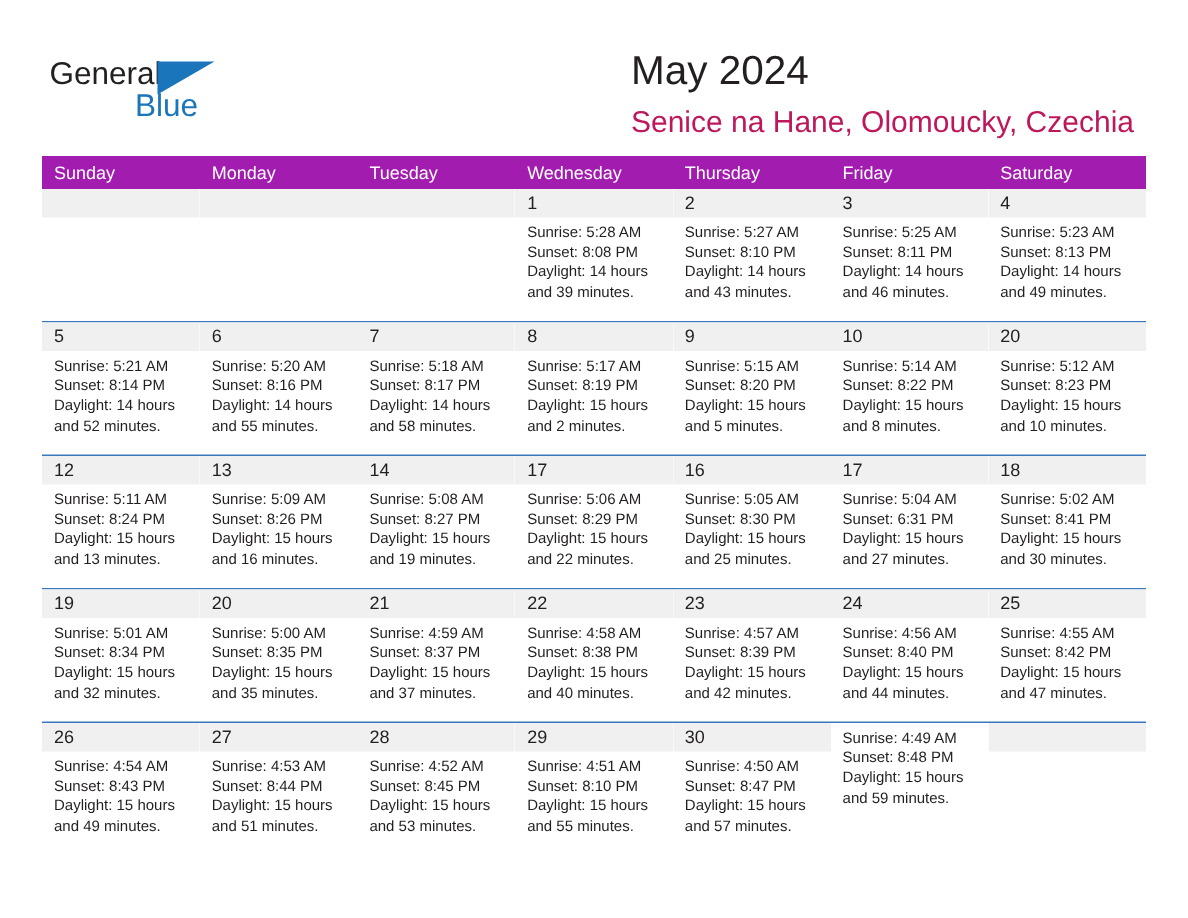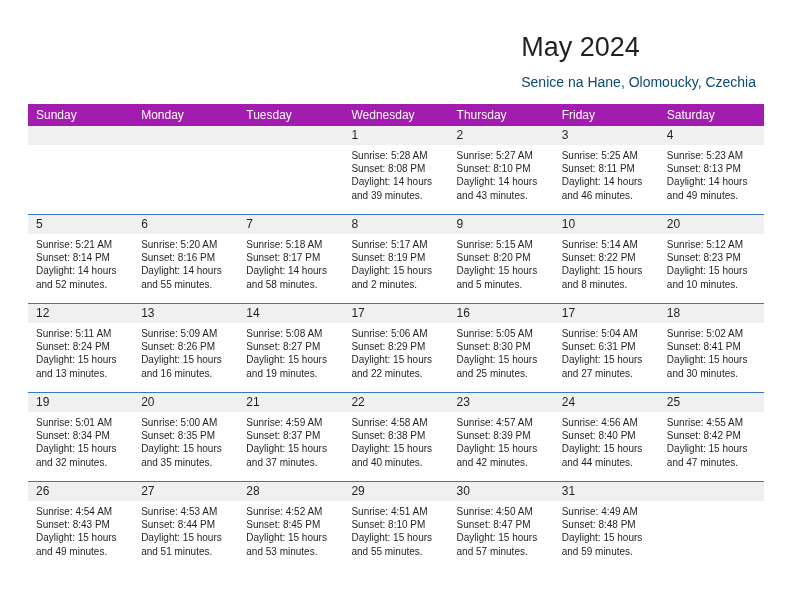--- a/index.html
+++ b/index.html
@@ -72,22 +72,22 @@
     text-align: left;
   }
   .cal-title {
     font-size: 27px;
     color: #231f20;
     line-height: 34px;
     white-space: nowrap;
   }
   .cal-subtitle {
     margin-top: 9px;
-    font-size: 14px;
-    color: #0c4a6e;
+    font-size: 20px;
+    color: #be185d;
     line-height: 18px;
     white-space: nowrap;
   }
 
   
   .calendar {
     position: absolute;
     left: 28px;
     top: 104px;
     width: 736px;
@@ -154,20 +154,25 @@
     white-space: nowrap;
   }
 </style>
 </head>
 <body>
 
 <div class="page">
 
   <div class="header">
 
+    <div class="logo">
+      <span class="logo-general">General</span>
+      <span class="logo-triangle"></span>
+      <span class="logo-blue">Blue</span>
+    </div>
 
     <div class="title-block">
       <div class="cal-title">May 2024</div>
       <div class="cal-subtitle">Senice na Hane, Olomoucky, Czechia</div>
     </div>
 
   </div>
 
   <div class="calendar">
 
@@ -473,21 +478,20 @@
             <div class="day-cell">
               <div class="date-band">30</div>
               <div class="day-info">
                 <div>Sunrise: 4:50 AM</div>
                 <div>Sunset: 8:47 PM</div>
                 <div>Daylight: 15 hours</div>
                 <div>and 57 minutes.</div>
               </div>
             </div>
             <div class="day-cell">
-              <div class="date-band">31</div>
               <div class="day-info">
                 <div>Sunrise: 4:49 AM</div>
                 <div>Sunset: 8:48 PM</div>
                 <div>Daylight: 15 hours</div>
                 <div>and 59 minutes.</div>
               </div>
             </div>
             <div class="day-cell empty">
               <div class="date-band"></div>
             </div>

